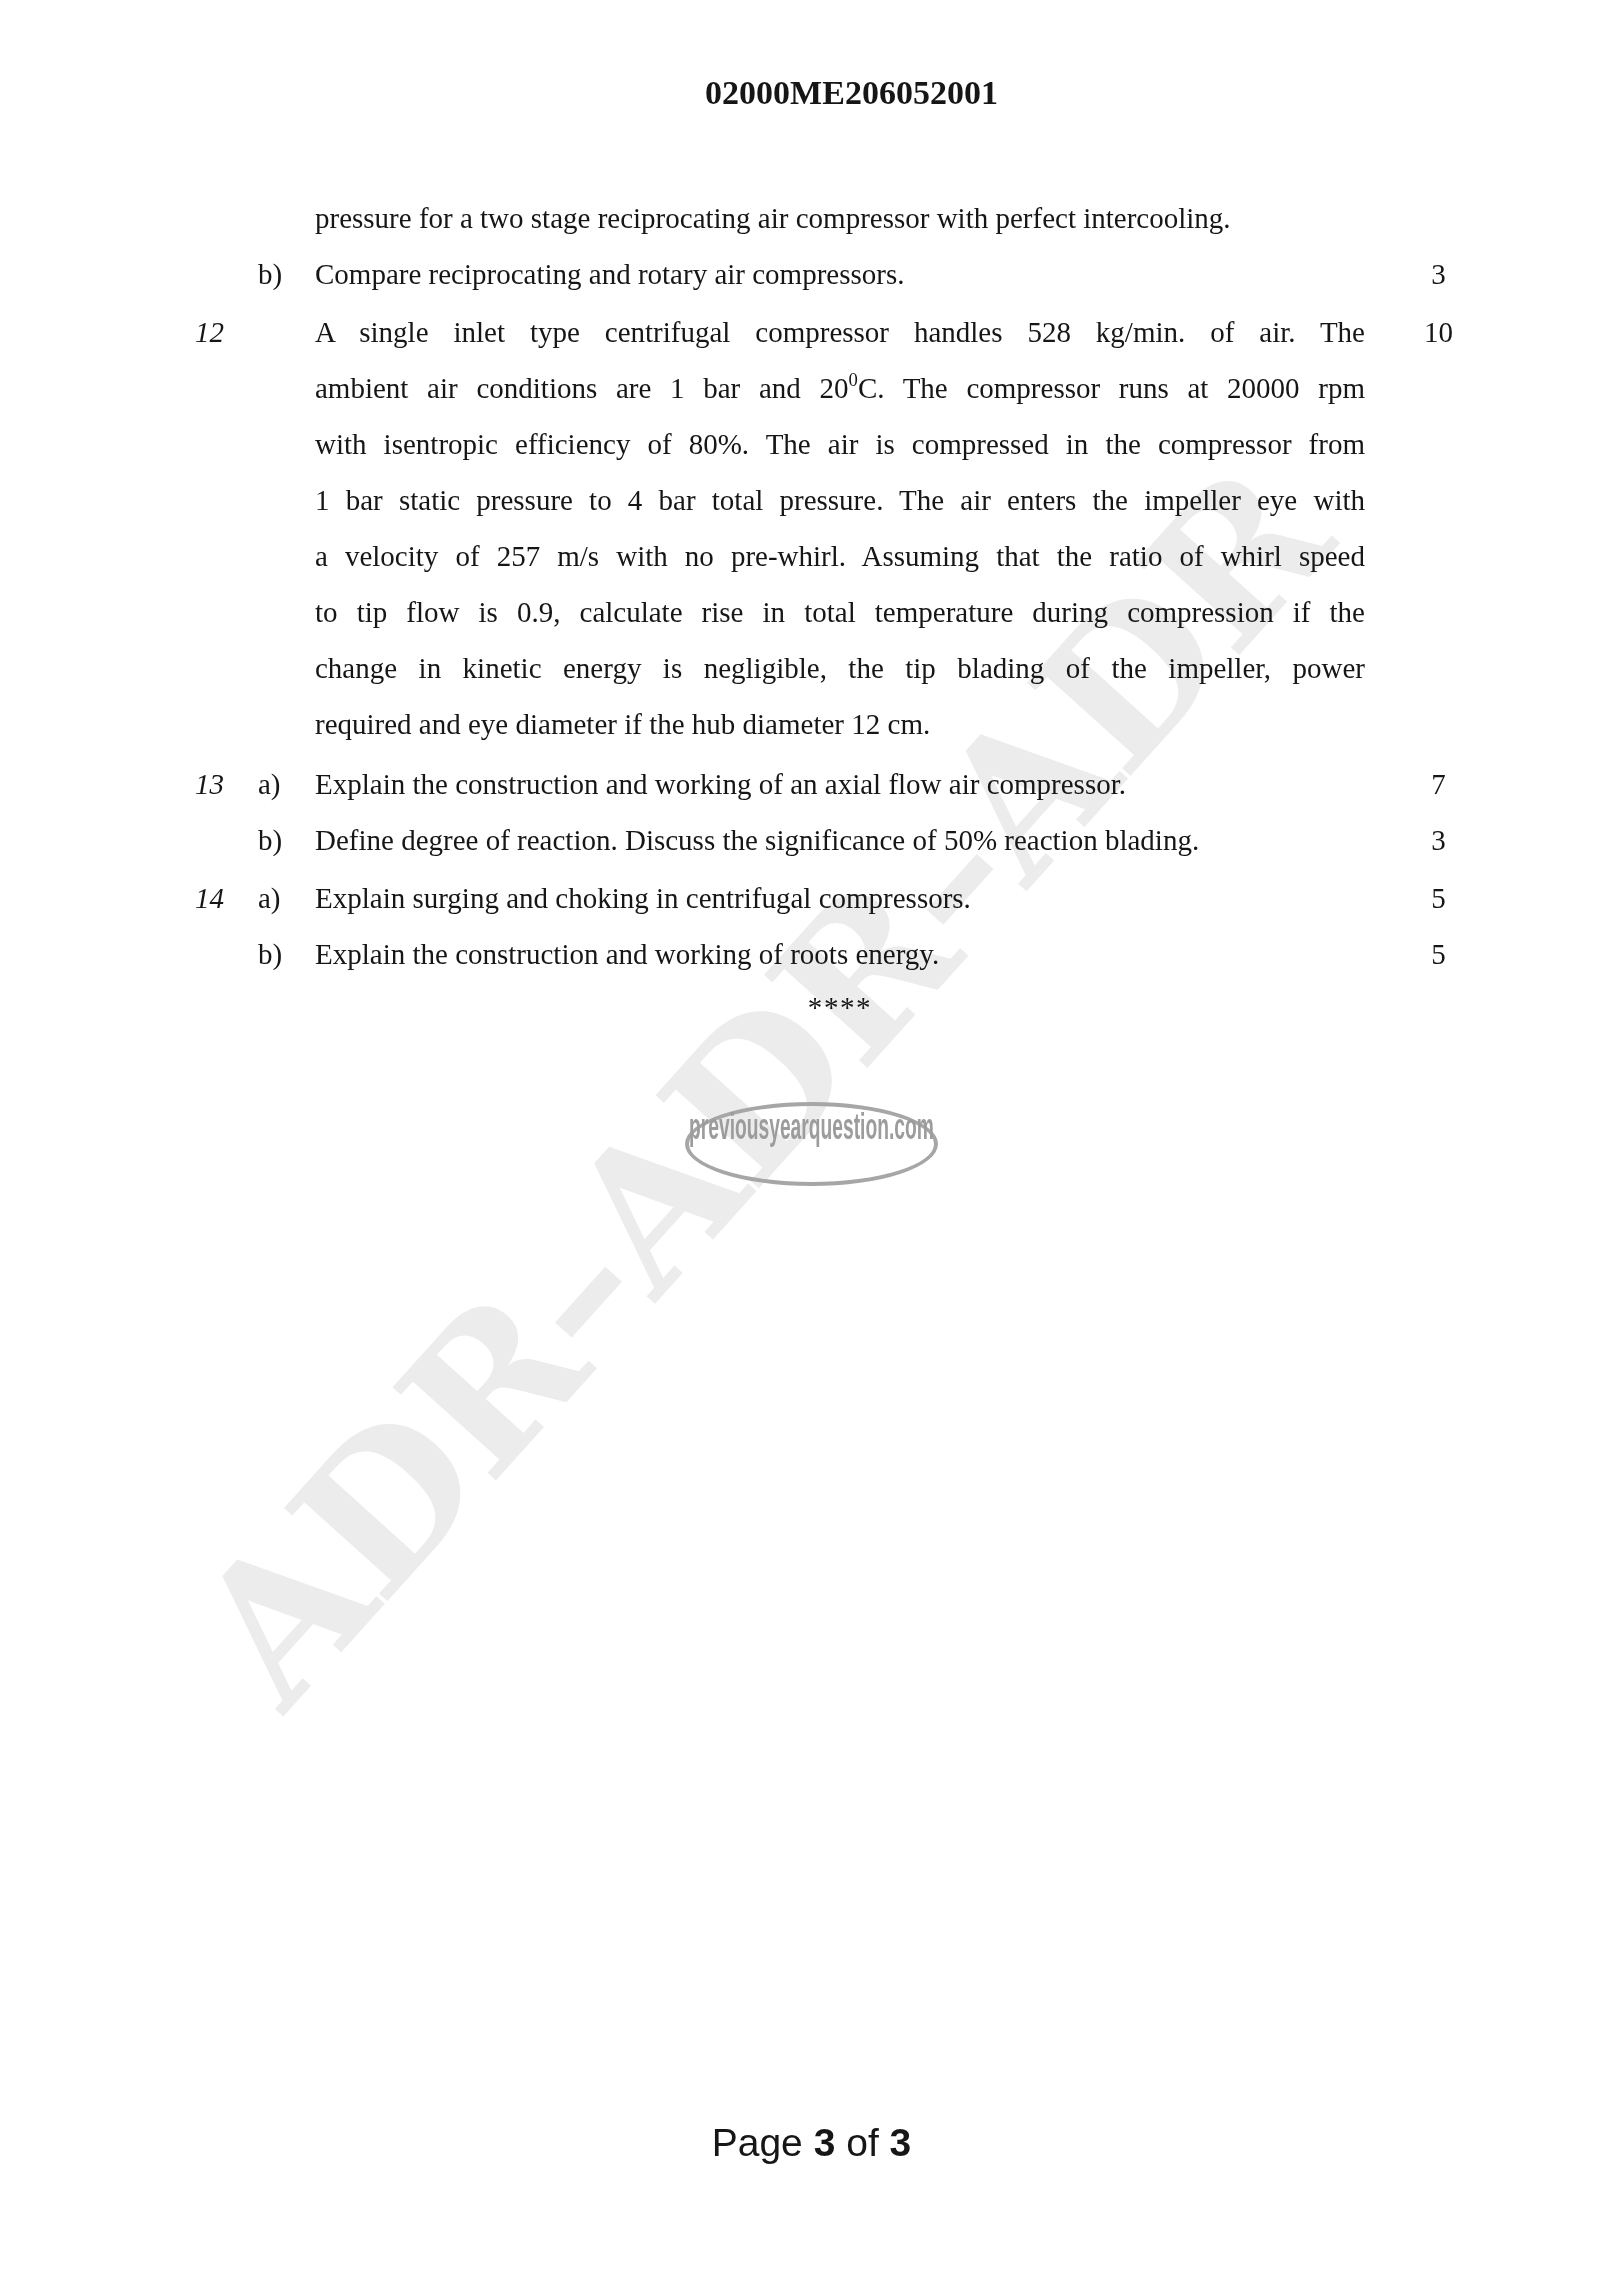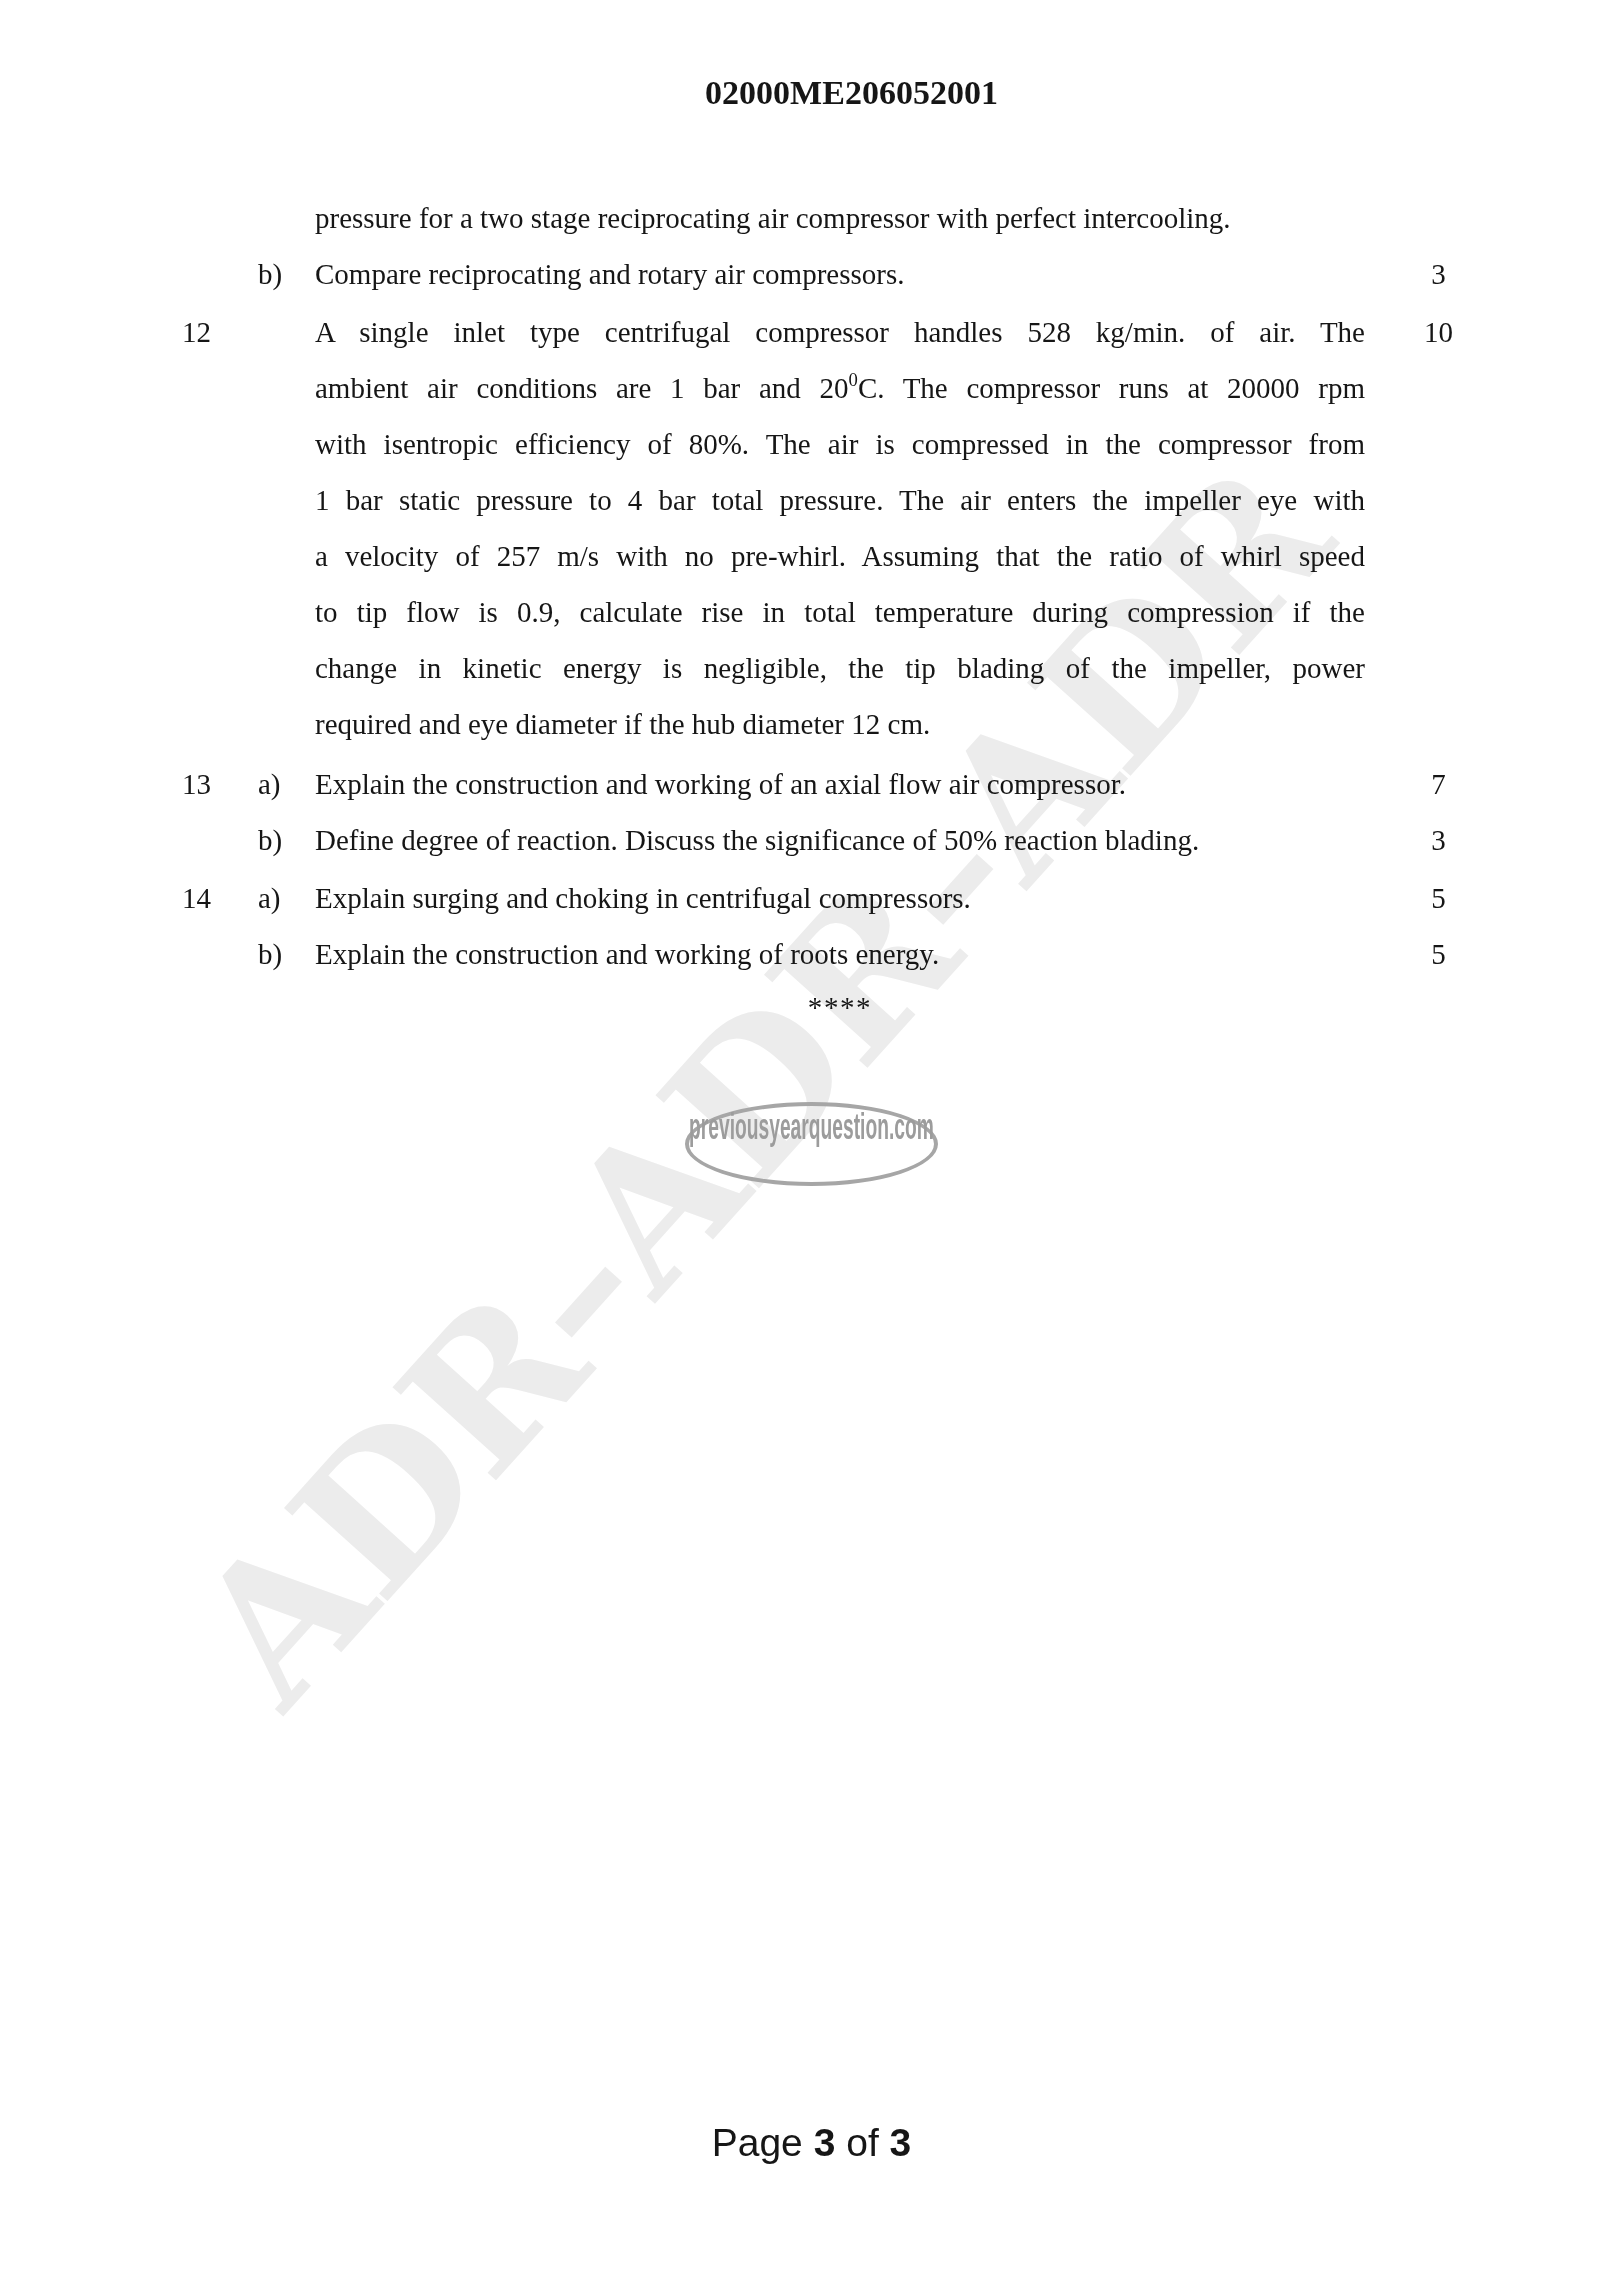--- a/index.html
+++ b/index.html
@@ -43,21 +43,21 @@
 
   .row {
     position: absolute;
     left: 0;
     width: 1623px;
     height: 36px;
     font-size: 29px;
     line-height: 36px;
     z-index: 1;
   }
-  .qnum   { position: absolute; left: 182px; }
+  .qnum   { position: absolute; left: 195px; font-style: italic; }
   .qlabel { position: absolute; left: 258px; }
   .qtext  { position: absolute; left: 315px; width: 1050px; }
   .qtext.justify { text-align: justify; text-align-last: justify; }
   .qmarks { position: absolute; left: 1414px; width: 49px; text-align: center; }
   .sup0 { font-size: 18.7px; vertical-align: 12px; line-height: 0; }
 
   .end-marker {
     position: absolute;
     left: 315px;
     width: 1050px;

